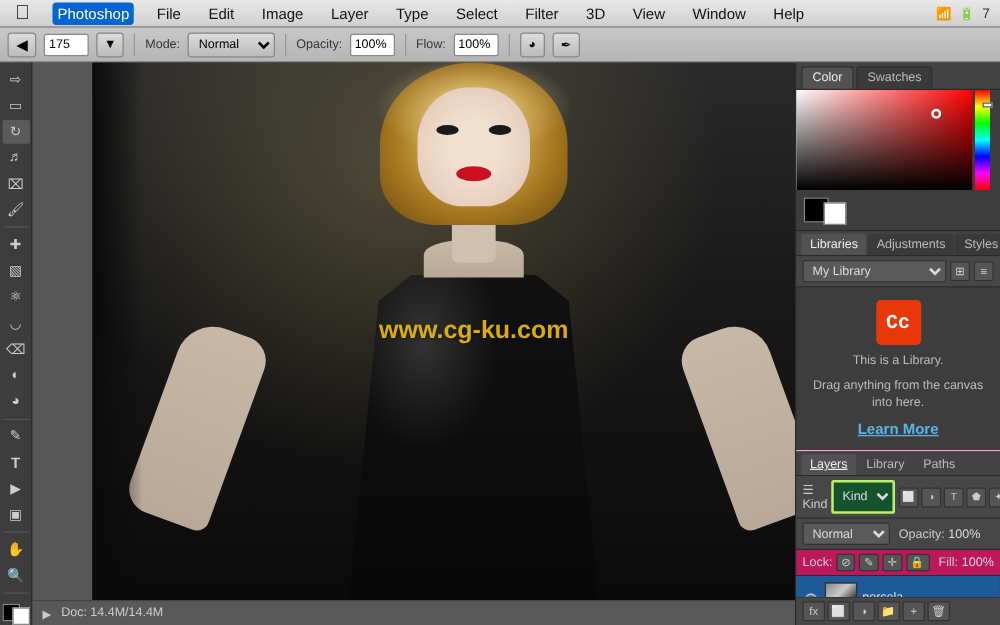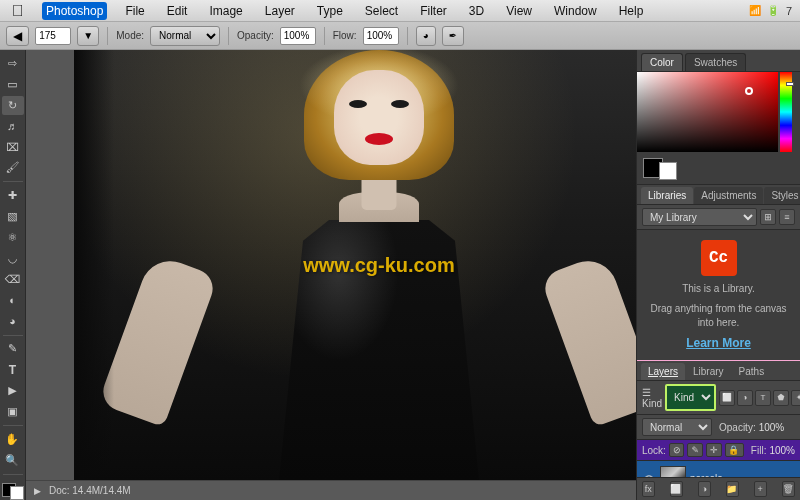--- a/index.html
+++ b/index.html
@@ -585,21 +585,21 @@
     }
     .opacity-value {
       font-size: 10px;
       color: #ddd;
     }
     .layers-lock-bar {
       display: flex;
       align-items: center;
       padding: 3px 5px;
       gap: 3px;
-      background: #4c1d95;
+      background: #be185d;
       border-bottom: 1px solid #2a2a2a;
     }
     .lock-label {
       font-size: 10px;
       color: #ccc;
     }
     .lock-icons {
       display: flex;
       gap: 3px;
     }
@@ -664,21 +664,21 @@
     
     .thumb-photo {
       background: linear-gradient(135deg, #888 30%, #ccc 50%, #555 70%);
     }
     .layers-bottom-bar {
       display: flex;
       align-items: center;
       padding: 3px 5px;
       background: #474747;
       border-top: 1px solid #2a2a2a;
-      gap: 15px;
+      gap: 2px;
     }
     .layer-action-btn {
       width: 18px;
       height: 16px;
       background: #555;
       border: 1px solid #333;
       border-radius: 2px;
       display: flex;
       align-items: center;
       justify-content: center;

